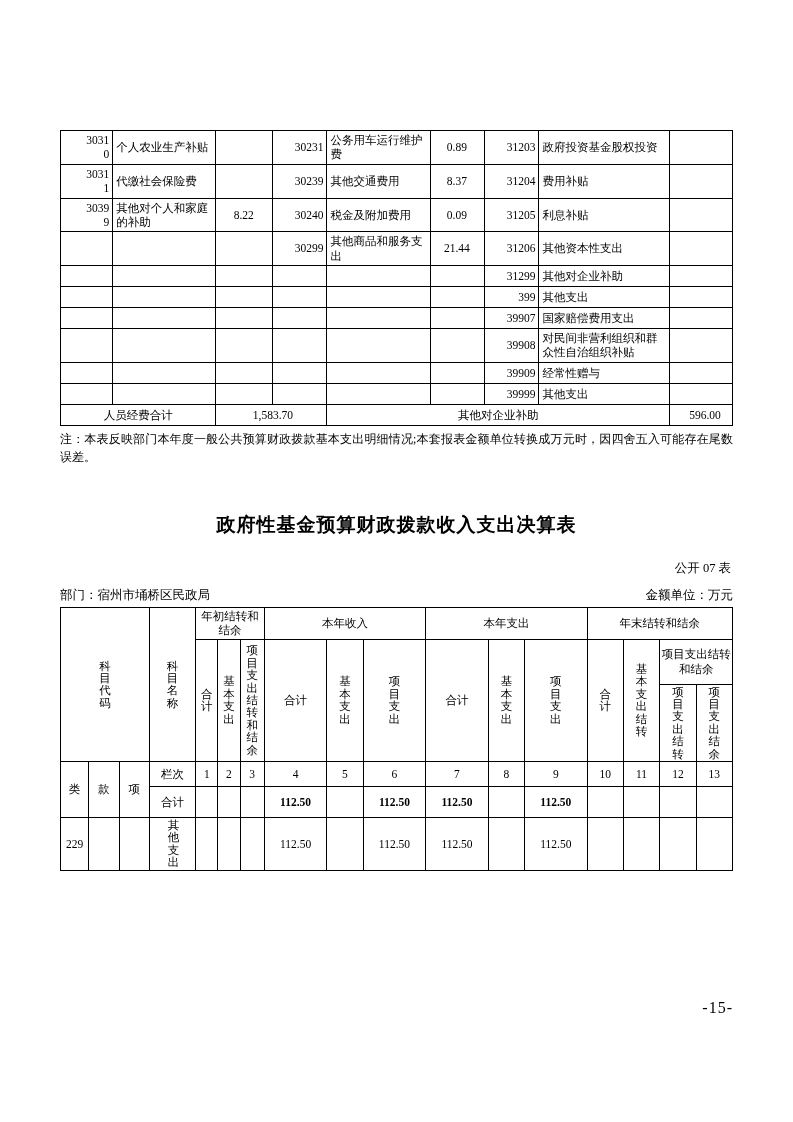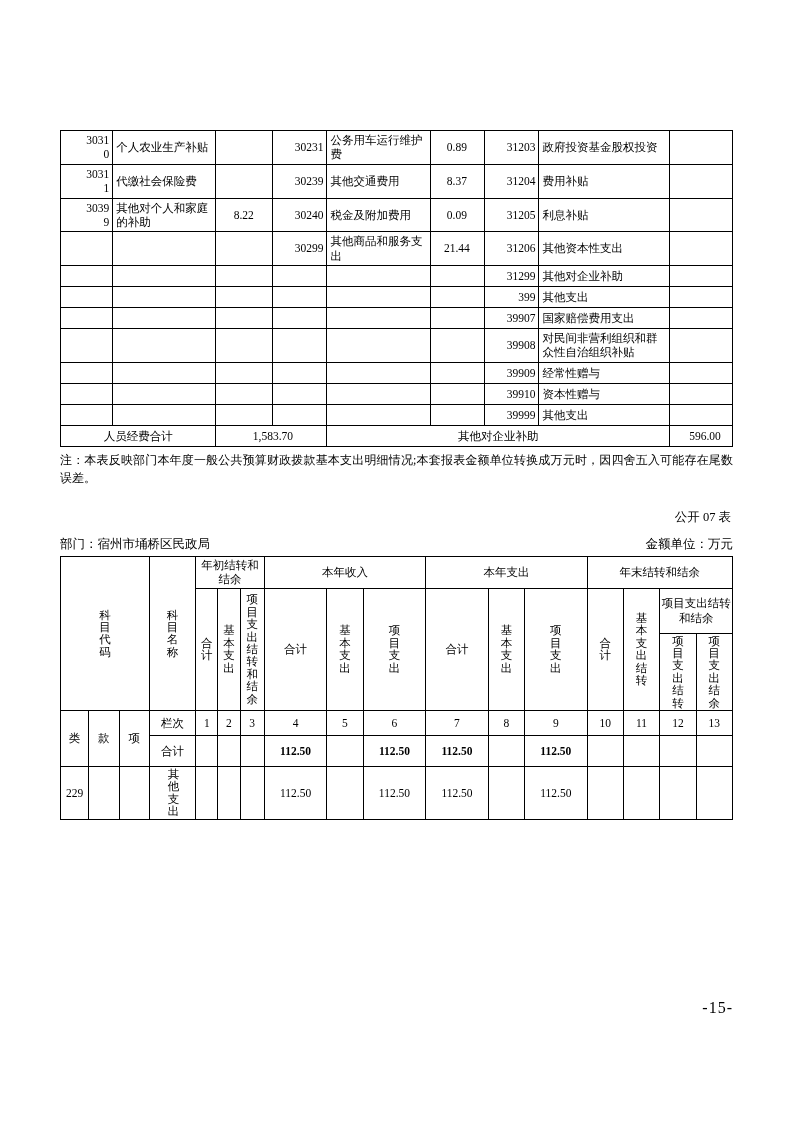--- a/index.html
+++ b/index.html
@@ -221,46 +221,36 @@
         <td class="name">经常性赠与</td>
         <td class="amt"></td>
       </tr>
       <tr>
         <td class="code"></td>
         <td class="name"></td>
         <td class="amt"></td>
         <td class="code"></td>
         <td class="name"></td>
         <td class="amt"></td>
-        <td class="code">39910</td>
-        <td class="name">资本性赠与</td>
-        <td class="amt"></td>
-      </tr>
-      <tr>
-        <td class="code"></td>
-        <td class="name"></td>
-        <td class="amt"></td>
-        <td class="code"></td>
-        <td class="name"></td>
-        <td class="amt"></td>
         <td class="code">39999</td>
         <td class="name">其他支出</td>
         <td class="amt"></td>
       </tr>
       <tr class="totals">
         <td colspan="2">人员经费合计</td>
         <td colspan="2" class="l" style="padding-left:6px">1,583.70</td>
         <td colspan="4">其他对企业补助</td>
         <td class="l" style="padding-left:11px">596.00</td>
       </tr>
     </tbody>
   </table>
 
   <div class="note">注：本表反映部门本年度一般公共预算财政拨款基本支出明细情况;本套报表金额单位转换成万元时，因四舍五入可能存在尾数误差。</div>
 
+  <div class="doc-title">政府性基金预算财政拨款收入支出决算表</div>
   <div class="form-no">公开 07 表</div>
 
   <div class="meta-row">
     <span>部门：宿州市埇桥区民政局</span>
     <span>金额单位：万元</span>
   </div>
 
   <table id="fund-table">
     <colgroup>
       <col style="width:28px">

